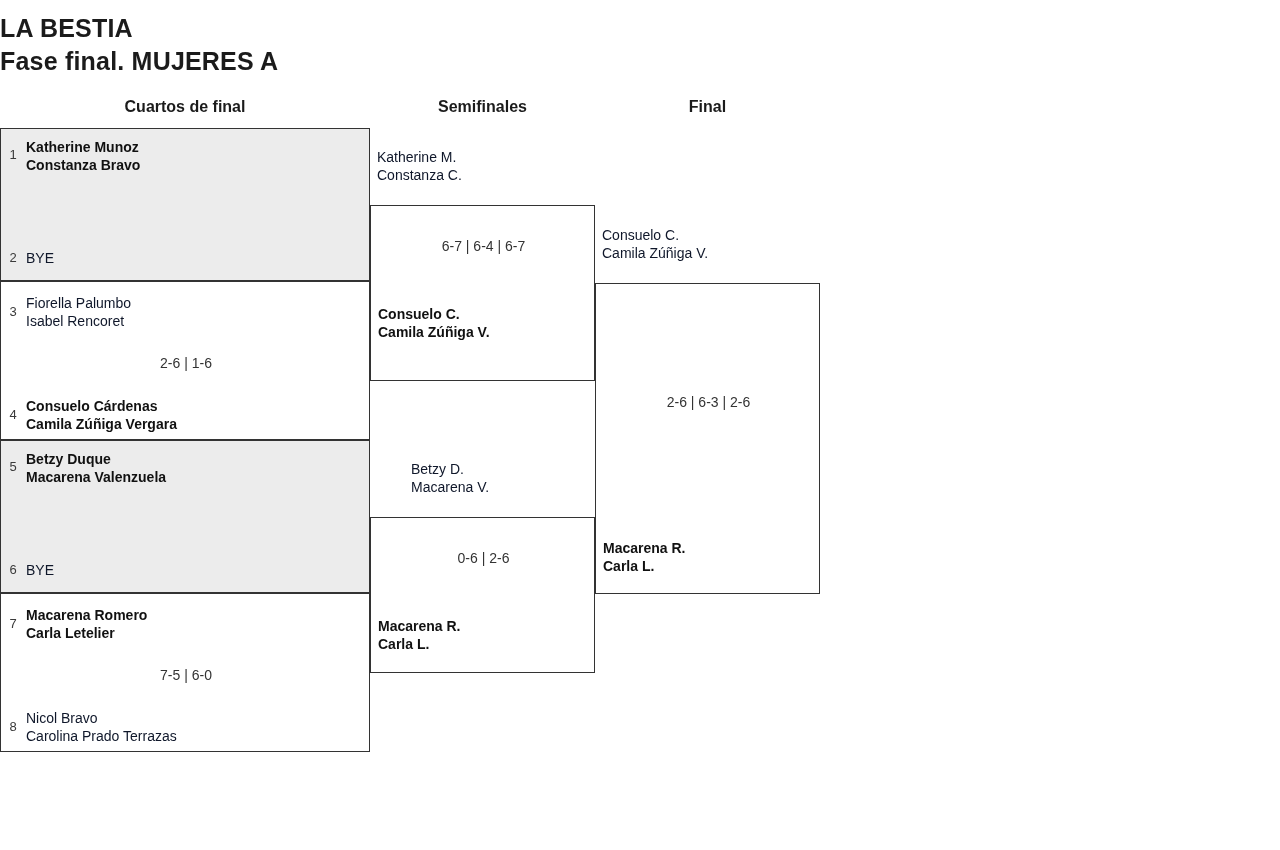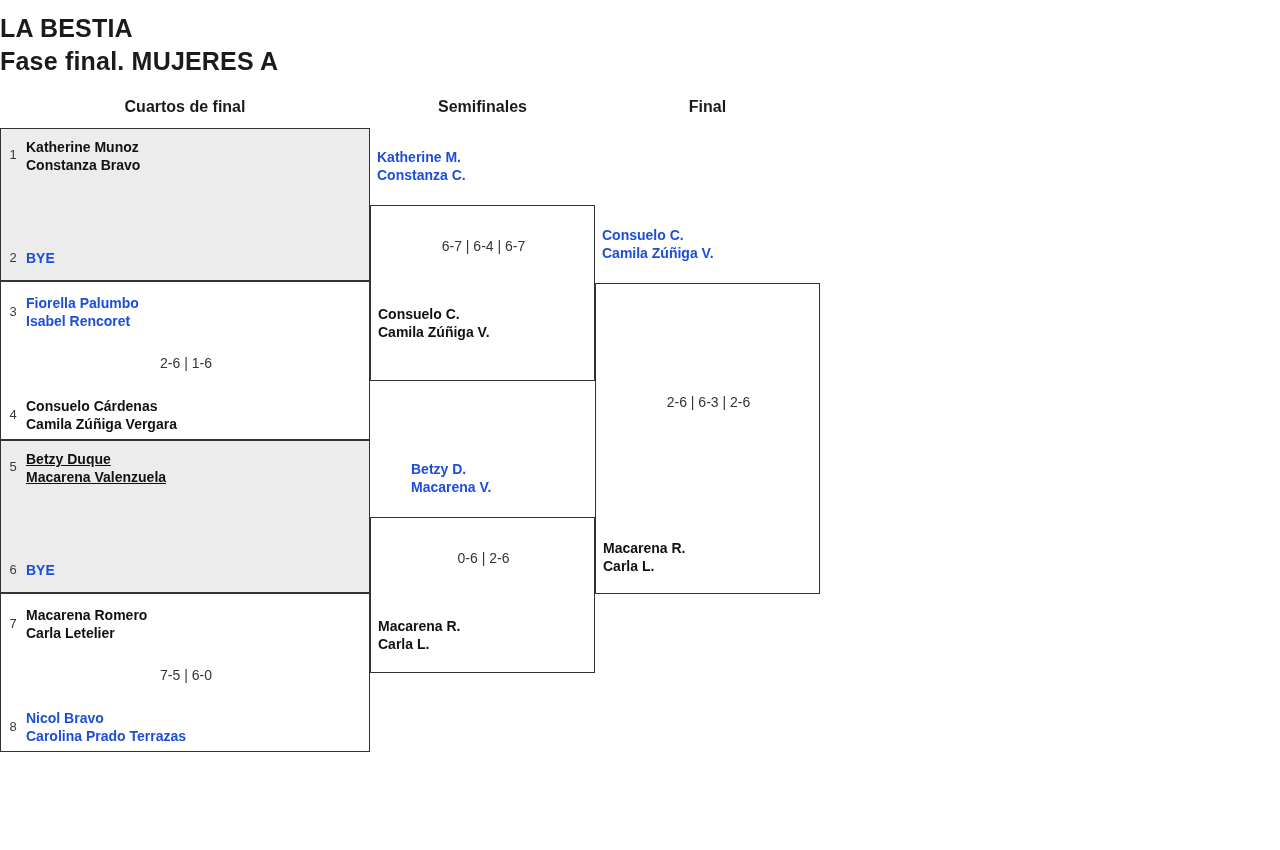--- a/index.html
+++ b/index.html
@@ -100,21 +100,21 @@
     color: #3a3a3a;
   }
 
   .team {
     position: absolute;
     font-size: 14px;
     line-height: 18px;
     white-space: nowrap;
   }
   .team.winner { font-weight: bold; color: #111111; }
-  .team.loser  { font-weight: bold; color: #1d4ed8; }
+  .team.loser  { font-weight: normal; color: #0f172a; }
   .team .pl { display: block; }
 
   .score {
     position: absolute;
     font-size: 14px;
     color: #333333;
     text-align: center;
     white-space: nowrap;
     line-height: 18px;
   }
@@ -160,21 +160,21 @@
     <span class="seed" style="top:125px;">4</span>
     <div class="team winner" style="left:25px; top:115px;">
       <span class="pl">Consuelo Cárdenas</span>
       <span class="pl">Camila Zúñiga Vergara</span>
     </div>
     <div class="score" style="left:0px; top:72px; width:370px;">2-6 | 1-6</div>
   </div>
 
   <div class="match-box shaded" style="left:0px; top:440px; width:370px; height:153px;">
     <span class="seed" style="top:18px;">5</span>
-    <div class="team winner" style="left:25px; top:9px;text-decoration:underline;">
+    <div class="team winner" style="left:25px; top:9px;">
       <span class="pl">Betzy Duque</span>
       <span class="pl">Macarena Valenzuela</span>
     </div>
     <span class="seed" style="top:121px;">6</span>
     <div class="team loser" style="left:25px; top:120px;">
       <span class="pl">BYE</span>
     </div>
     <div class="score" style="left:0px; top:68px; width:370px;"></div>
   </div>
 

